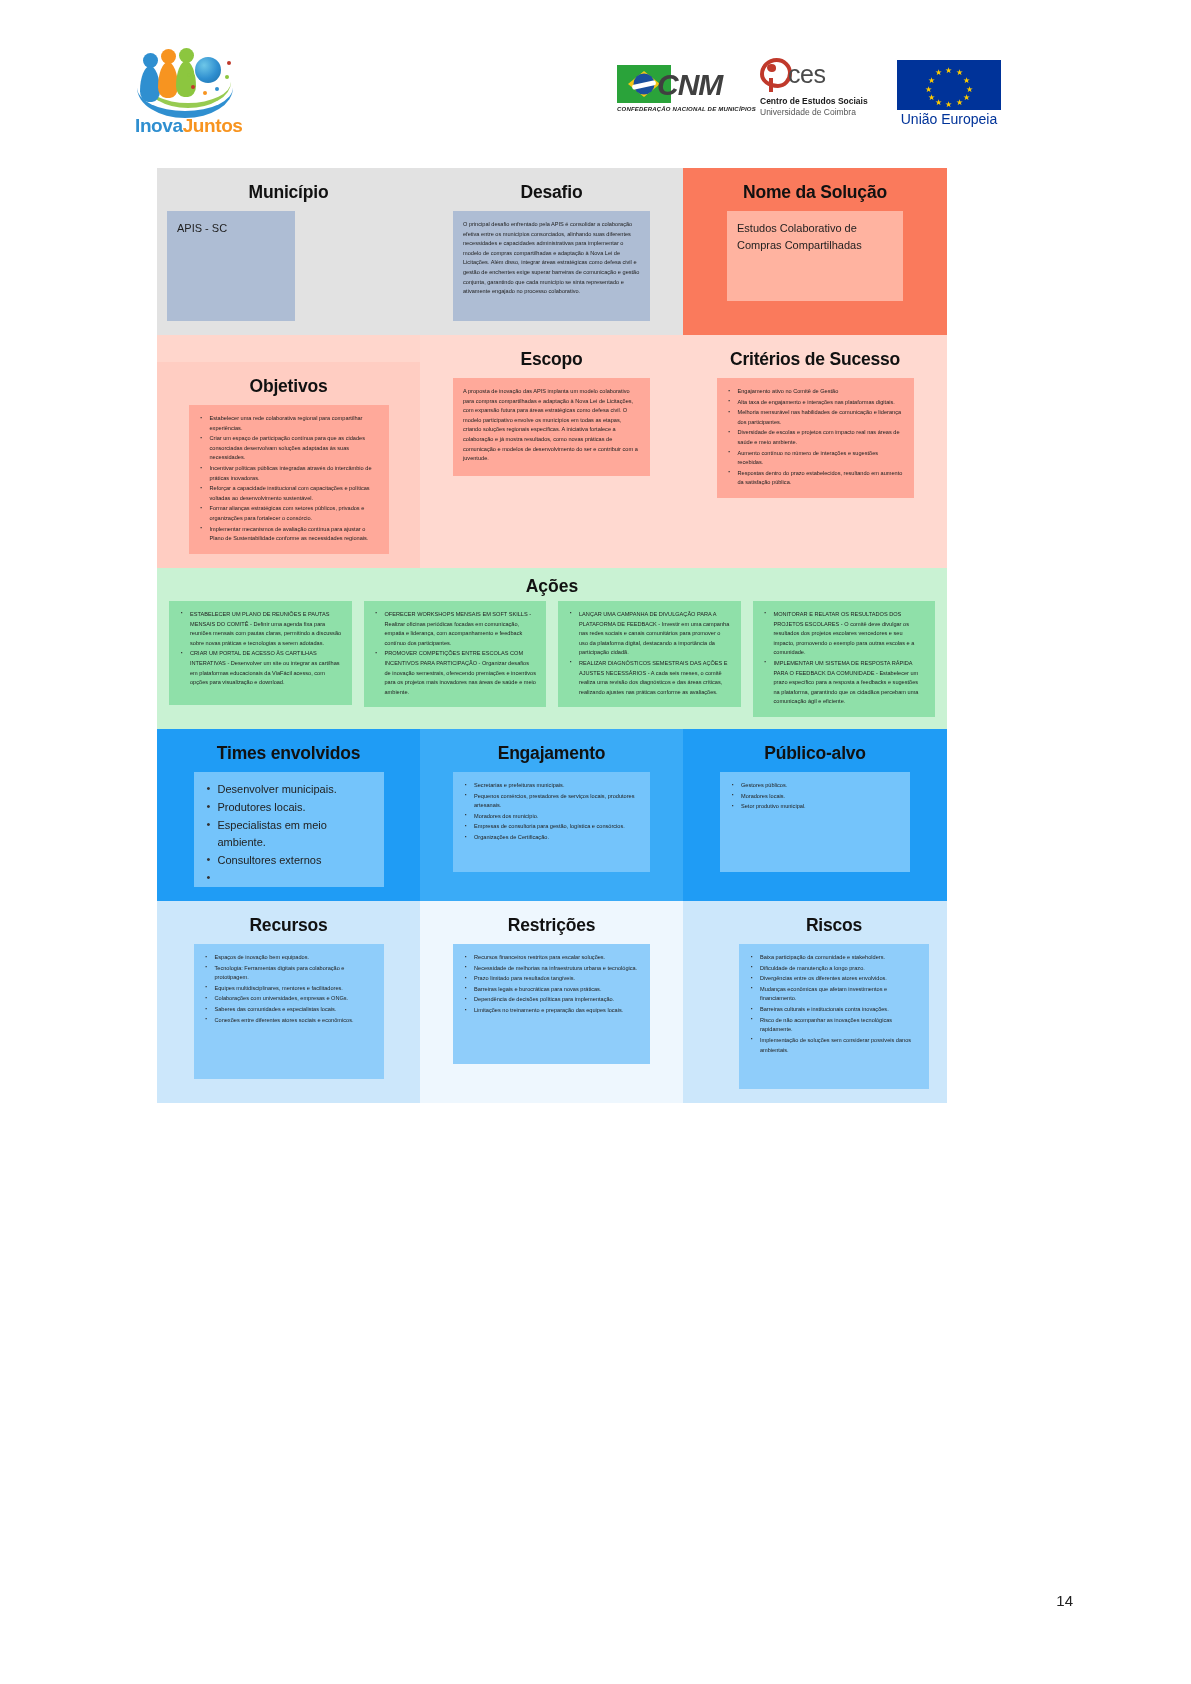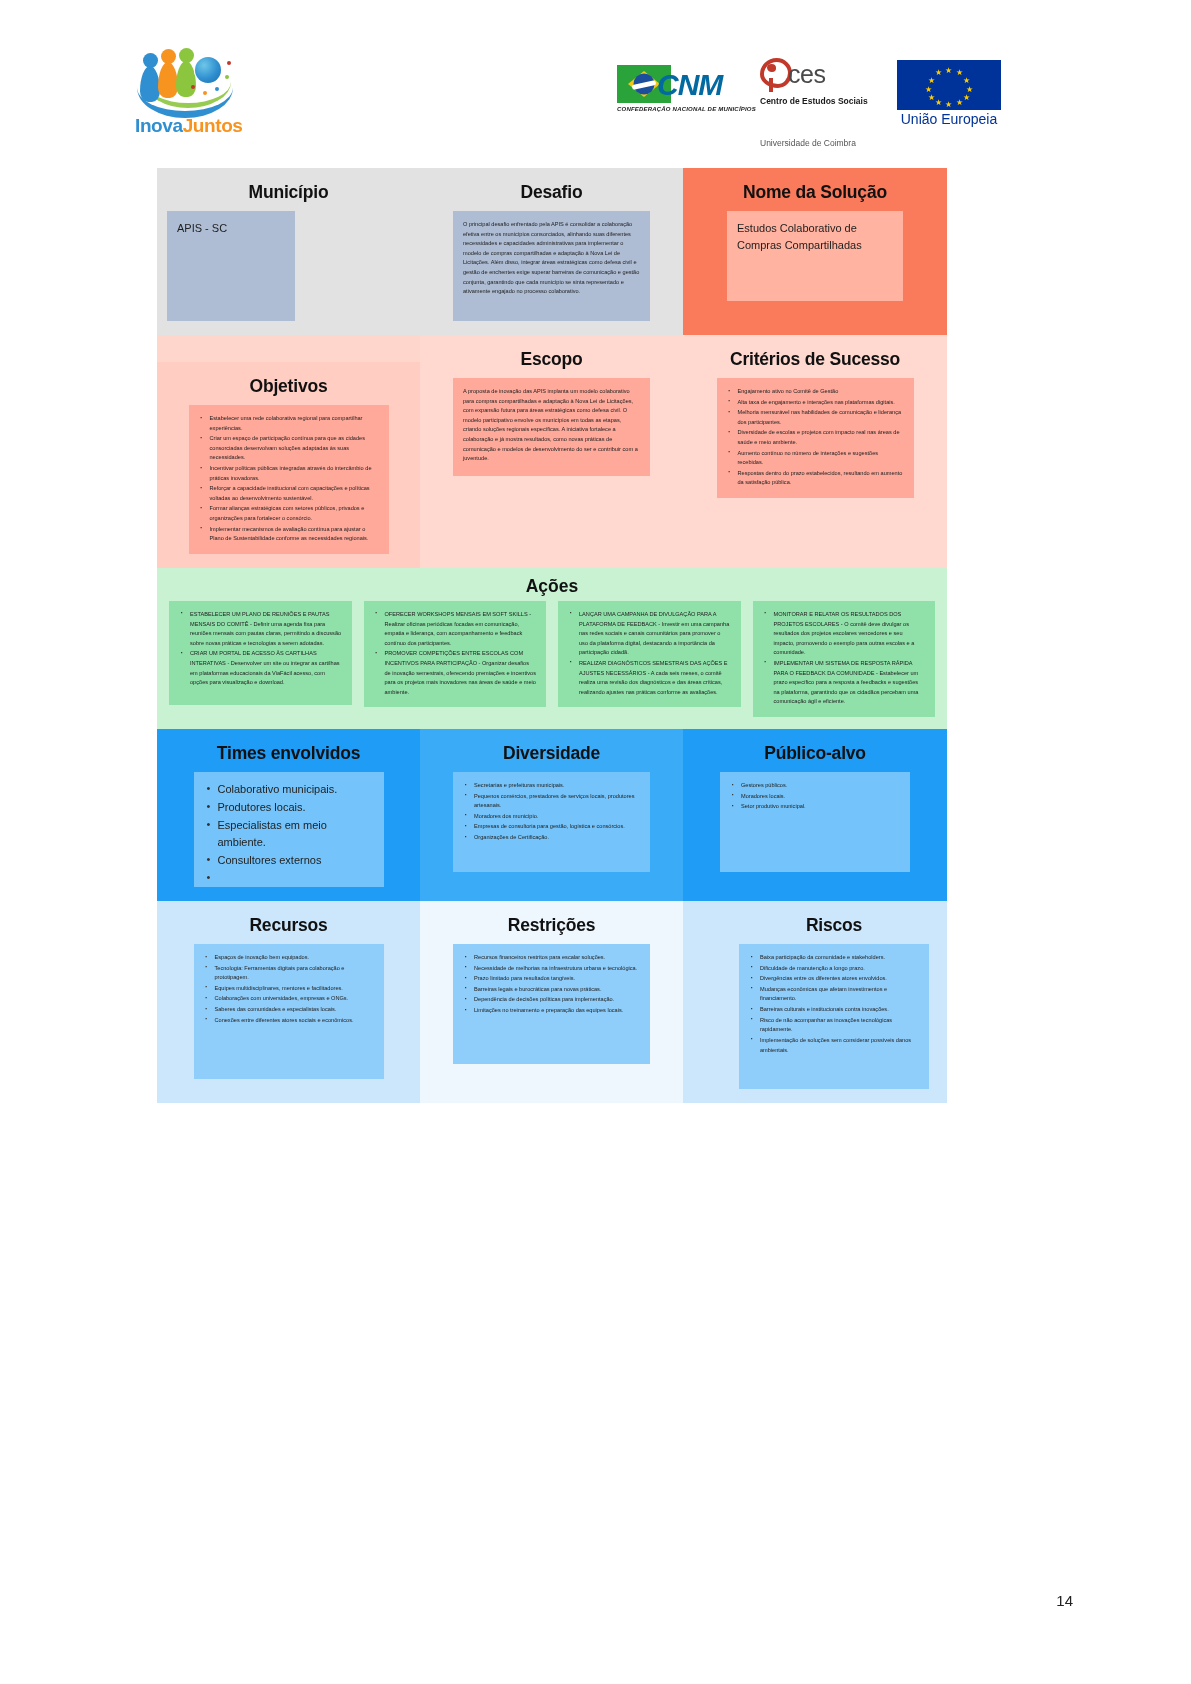--- a/index.html
+++ b/index.html
@@ -122,21 +122,21 @@
     transform: translate(-50%,-50%) rotate(-12deg);
     background: #ffffff;
     border-radius: 2px;
   }
   .cnm-letters {
     position: absolute;
     left: 40px; top: 6px;
     font-size: 30px;
     font-weight: bold;
     font-style: italic;
-    color: #0369a1;
+    color: #404040;
     letter-spacing: -1px;
   }
   .cnm-sub {
     position: absolute;
     left: 0; top: 44px;
     font-size: 6px;
     font-weight: bold;
     font-style: italic;
     color: #1a1a1a;
     white-space: nowrap;
@@ -189,21 +189,20 @@
     font-weight: bold;
     color: #1a1a1a;
     white-space: nowrap;
   }
   .ces-l2 {
     position: absolute;
     left: 0; top: 49px;
     font-size: 8.5px;
     color: #555555;
     white-space: nowrap;
-    margin-top: 31px;
   }
 
   .logo-eu {
     position: absolute;
     left: 897px;
     top: 60px;
     width: 104px;
     height: 62px;
   }
   .eu-flag {
@@ -516,30 +515,30 @@
         </div>
       </div>
     </div>
   </div>
 
   <div class="band row4">
     <div class="cell r4-c1">
       <div class="cell-title">Times envolvidos</div>
       <div class="note note-blue r4-n1 big">
         <ul>
-            <li>Colaborativo municipais.</li>
+            <li>Desenvolver municipais.</li>
             <li>Produtores locais.</li>
             <li>Especialistas em meio ambiente.</li>
             <li>Consultores externos</li>
             <li></li>
           </ul>
       </div>
     </div>
     <div class="cell r4-c2">
-      <div class="cell-title">Diversidade</div>
+      <div class="cell-title">Engajamento</div>
       <div class="note note-blue r4-n2">
         <ul>
             <li>Secretarias e prefeituras municipais.</li>
             <li>Pequenos comércios, prestadores de serviços locais, produtores artesanais.</li>
             <li>Moradores dos município.</li>
             <li>Empresas de consultoria para gestão, logística e consórcios.</li>
             <li>Organizações de Certificação.</li>
           </ul>
       </div>
     </div>

